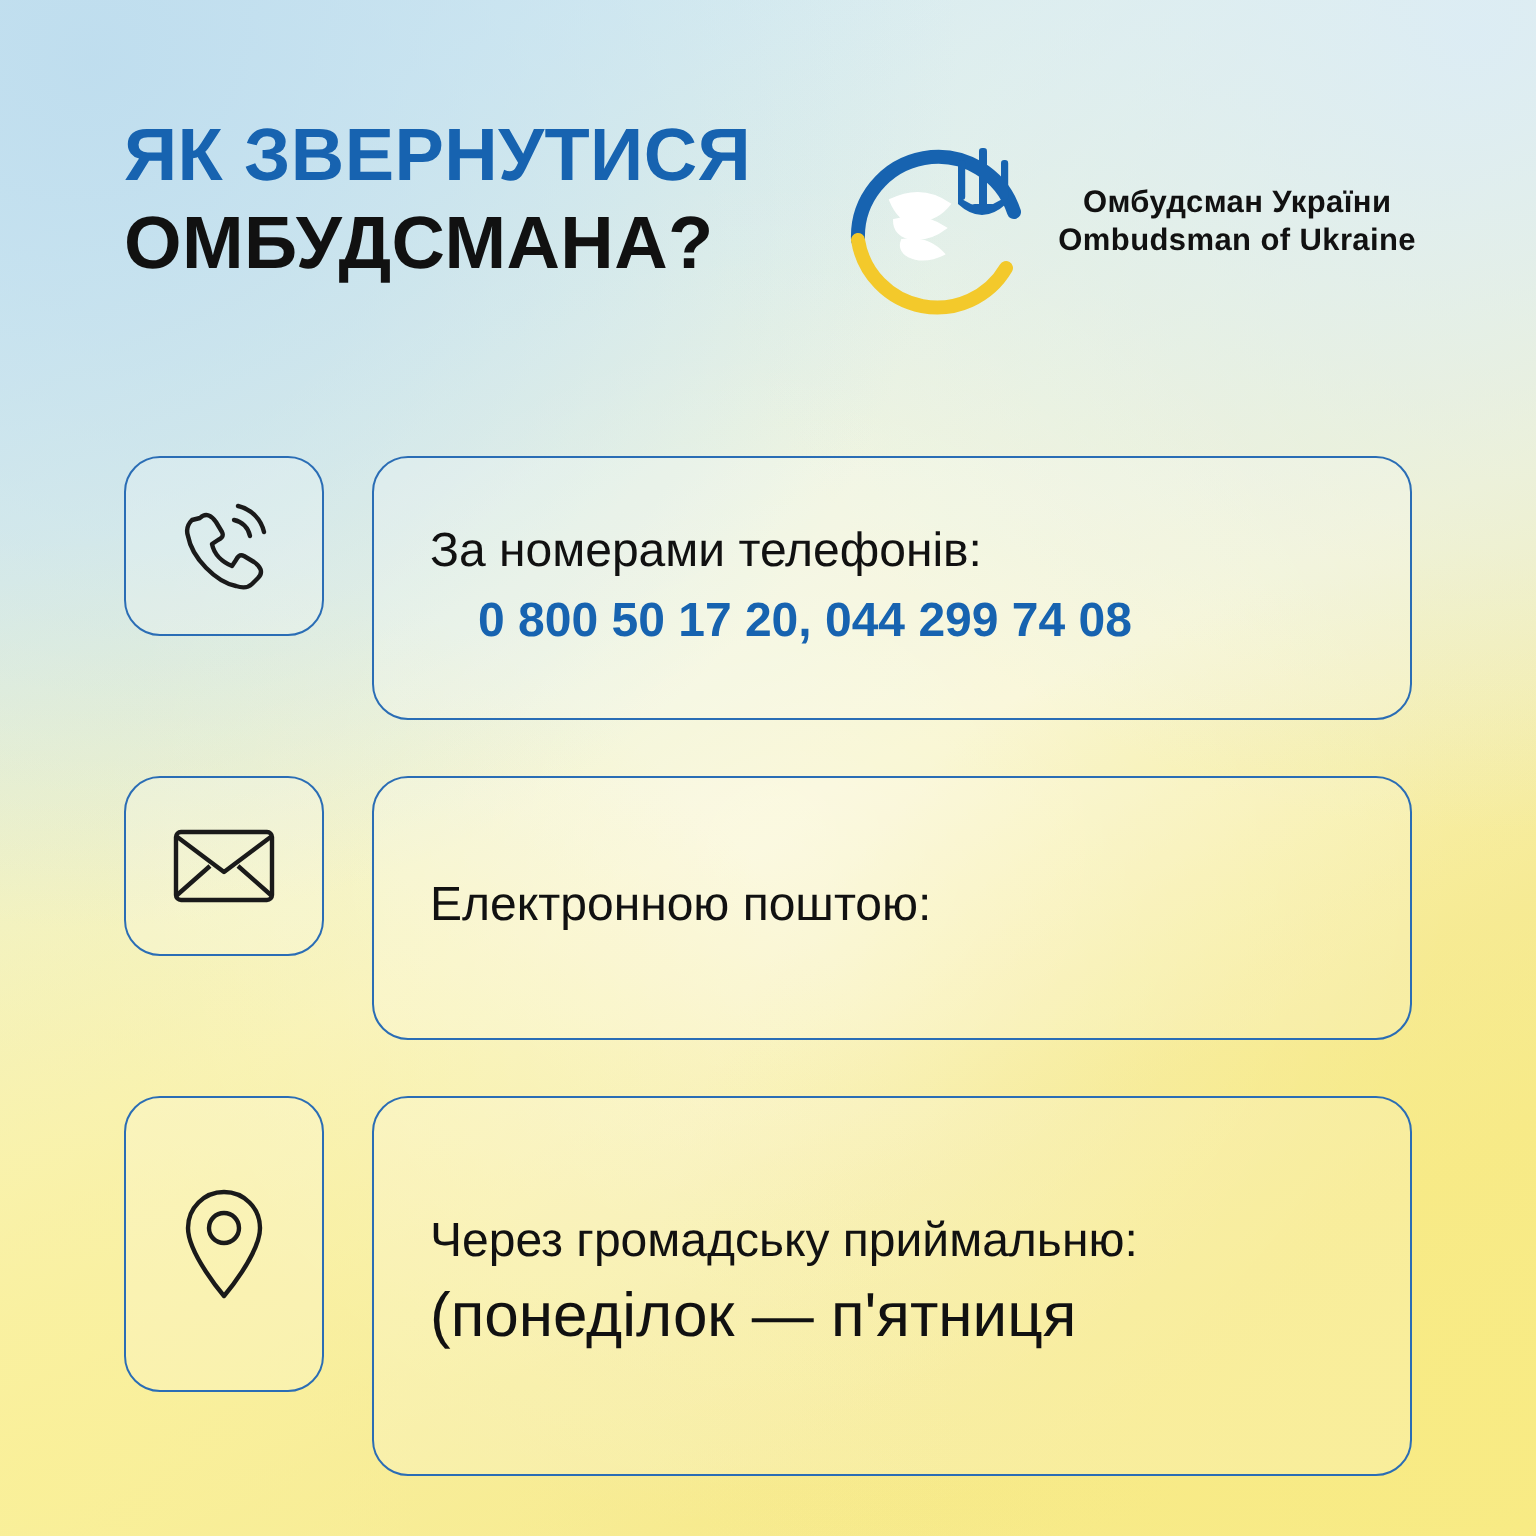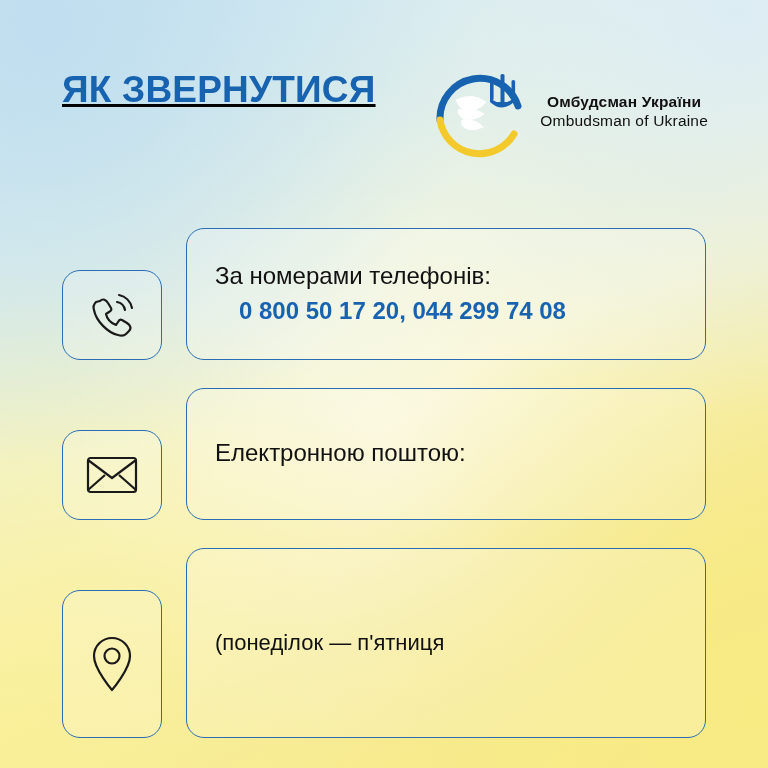--- a/index.html
+++ b/index.html
@@ -50,22 +50,21 @@
   }
 
   
   .header {
     display: flex;
     align-items: flex-start;
     justify-content: space-between;
     padding: 52px 56px 0 62px;
   }
   .title-block {
-    margin-top: 16px;
-    text-decoration: underline;
+    margin-top: 4px;
   }
   .title-line {
     font-weight: bold;
     font-size: 37px;
     line-height: 1.18;
     letter-spacing: 0.2px;
     white-space: nowrap;
   }
   .title-line.blue { color: #1763b0; }
   .title-line.dark { color: #111111; }
@@ -90,37 +89,37 @@
   }
   .logo-caption .ua {
     font-size: 15.5px;
     font-weight: bold;
     color: #111;
     letter-spacing: 0.2px;
     display: block;
   }
   .logo-caption .en {
     font-size: 15.5px;
-    font-weight: normal;
+    font-weight: bold;
     color: #111;
     letter-spacing: 0.2px;
     display: block;
   }
 
   
   .rows {
     margin-top: 64px;
     padding: 0 62px 0 62px;
     display: flex;
     flex-direction: column;
     gap: 28px;
   }
   .row {
     display: flex;
-    align-items: flex-end;
+    align-items: flex-start;
     gap: 24px;
   }
   .icon-box {
     flex: 0 0 auto;
     width: 98px;
     border: 1.6px solid #2a6db5;
     border-radius: 18px;
     background: rgba(255,255,255,0.18);
     display: flex;
     align-items: center;
@@ -143,21 +142,21 @@
   }
   .row-value {
     font-size: 24px;
     font-weight: bold;
     color: #1763b0;
     line-height: 1.3;
     margin-top: 4px;
     margin-left: 24px;
   }
   .row-extra {
-    font-size: 22px;
+    font-size: 31px;
     color: #111;
     line-height: 1.32;
     margin-top: 2px;
   }
   .row-phone .icon-box,
   .row-phone .text-box { min-height: 88px; }
   .row-email .icon-box,
   .row-email .text-box { min-height: 88px; gap: 16px; }
   .row-address .icon-box,
   .row-address .text-box { min-height: 146px; }
@@ -166,20 +165,21 @@
 </style>
 </head>
 <body>
 
 <div class="poster">
   <div class="content">
 
     <div class="header">
       <div class="title-block">
         <div class="title-line blue">ЯК ЗВЕРНУТИСЯ</div>
+        <div class="title-line dark">ОМБУДСМАНА?</div>
       </div>
 
       <div class="logo-block">
         <div class="logo-mark">
           <svg width="122" height="110" viewBox="0 0 122 110" aria-hidden="true">
 
             <path d="M22,66 A40,40 0 0 1 100,52" fill="none" stroke="#1763b0" stroke-width="7" stroke-linecap="round"></path>
 
             <path d="M22,66 A40,40 0 0 0 96,80" fill="none" stroke="#f3c92b" stroke-width="7" stroke-linecap="round"></path>
 
@@ -235,19 +235,20 @@
       </div>
 
       <div class="row row-address">
         <div class="icon-box">
           <svg width="44" height="58" viewBox="0 0 44 58" aria-hidden="true">
             <path d="M22,3 C12,3 4,11 4,21 C4,34 22,55 22,55 C22,55 40,34 40,21 C40,11 32,3 22,3 z" fill="none" stroke="#1a1a1a" stroke-width="2.2" stroke-linejoin="round"></path>
             <circle cx="22" cy="21" r="7.5" fill="none" stroke="#1a1a1a" stroke-width="2.2"></circle>
           </svg>
         </div>
         <div class="text-box">
+          <div class="row-label">Через громадську приймальню:</div>
           <div class="row-extra">(понеділок — п'ятниця</div>
         </div>
       </div>
 
     </div>
   </div>
 </div>
 
 </body></html>

